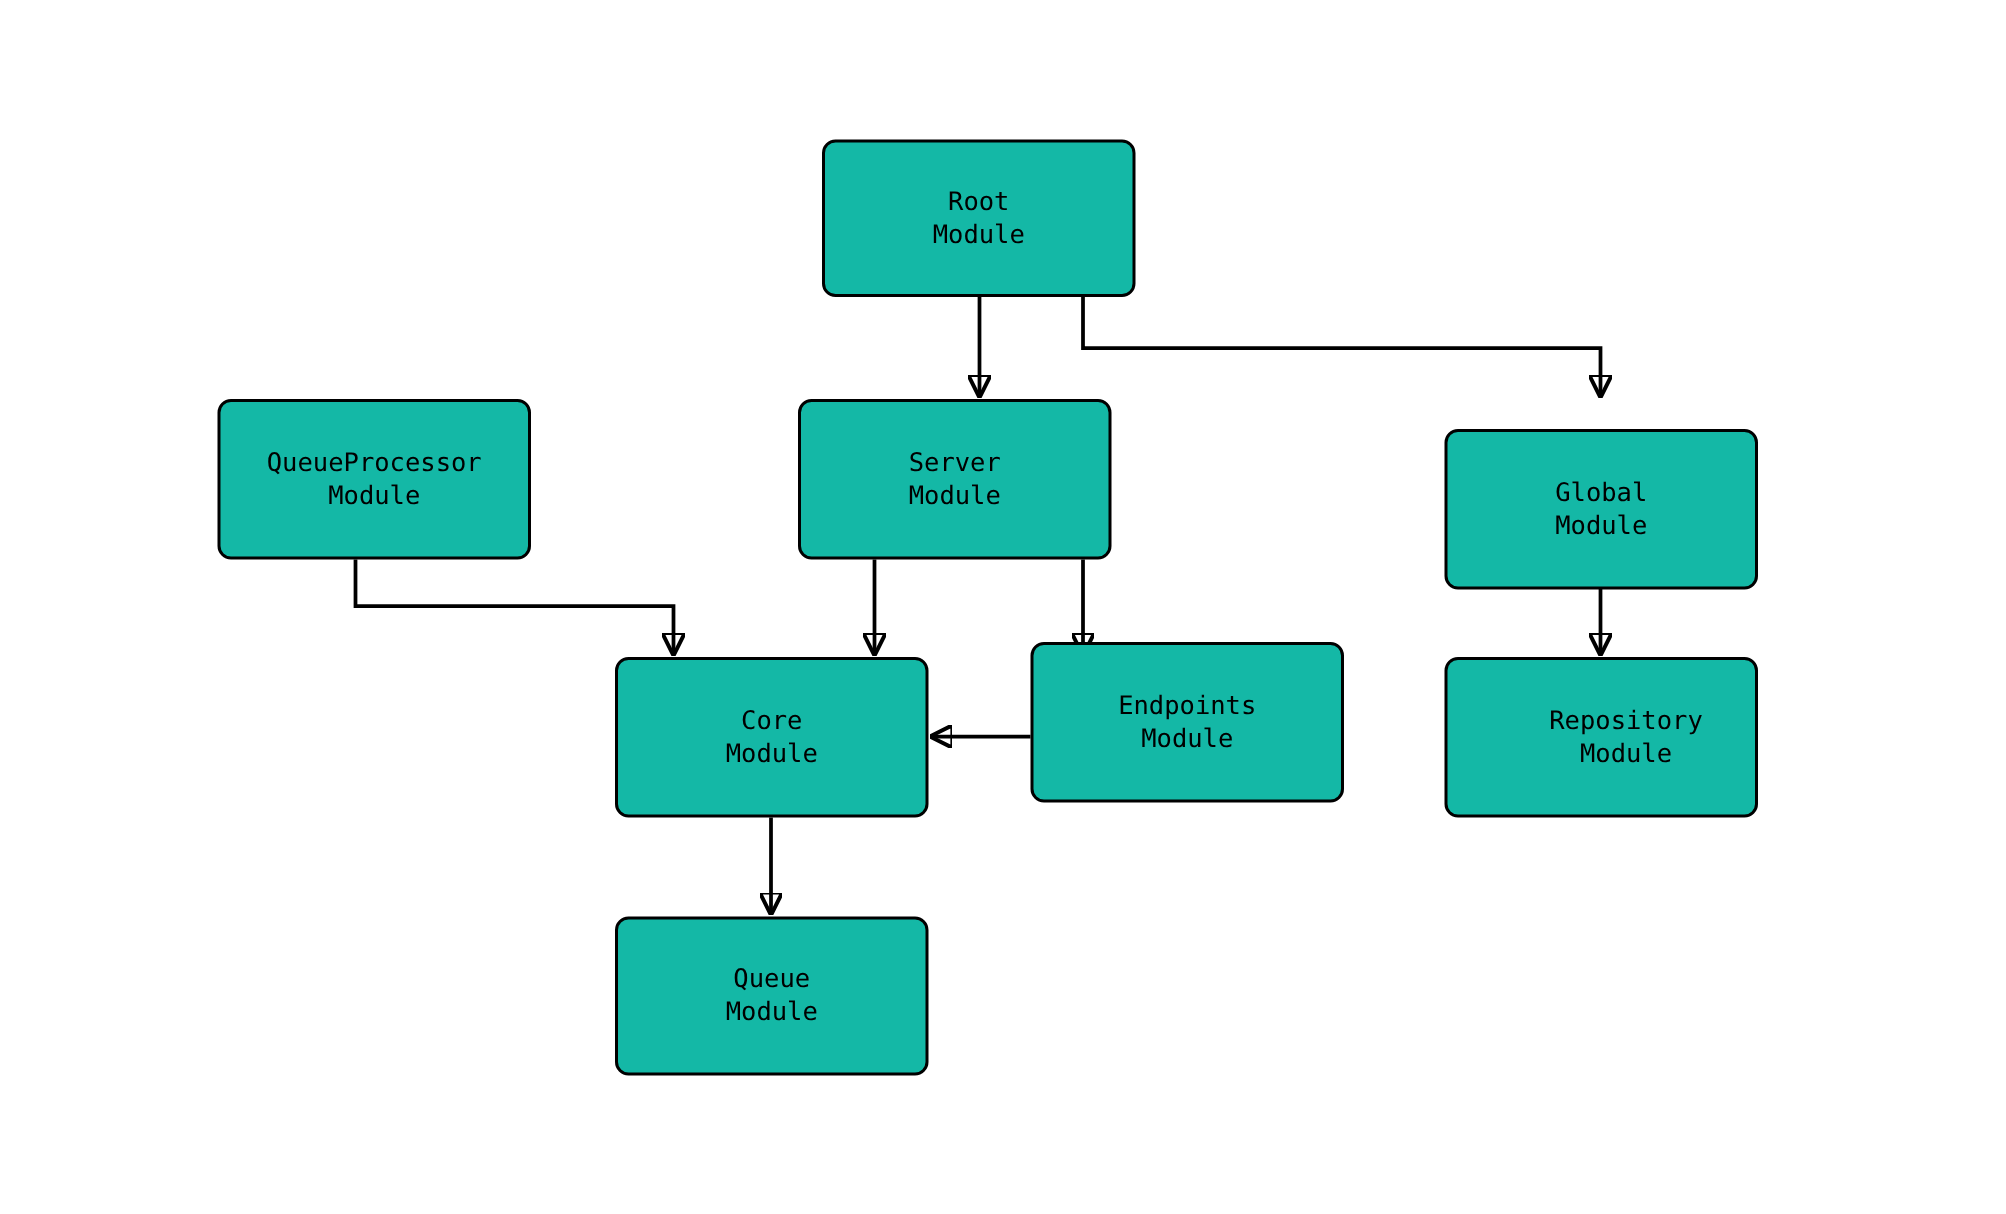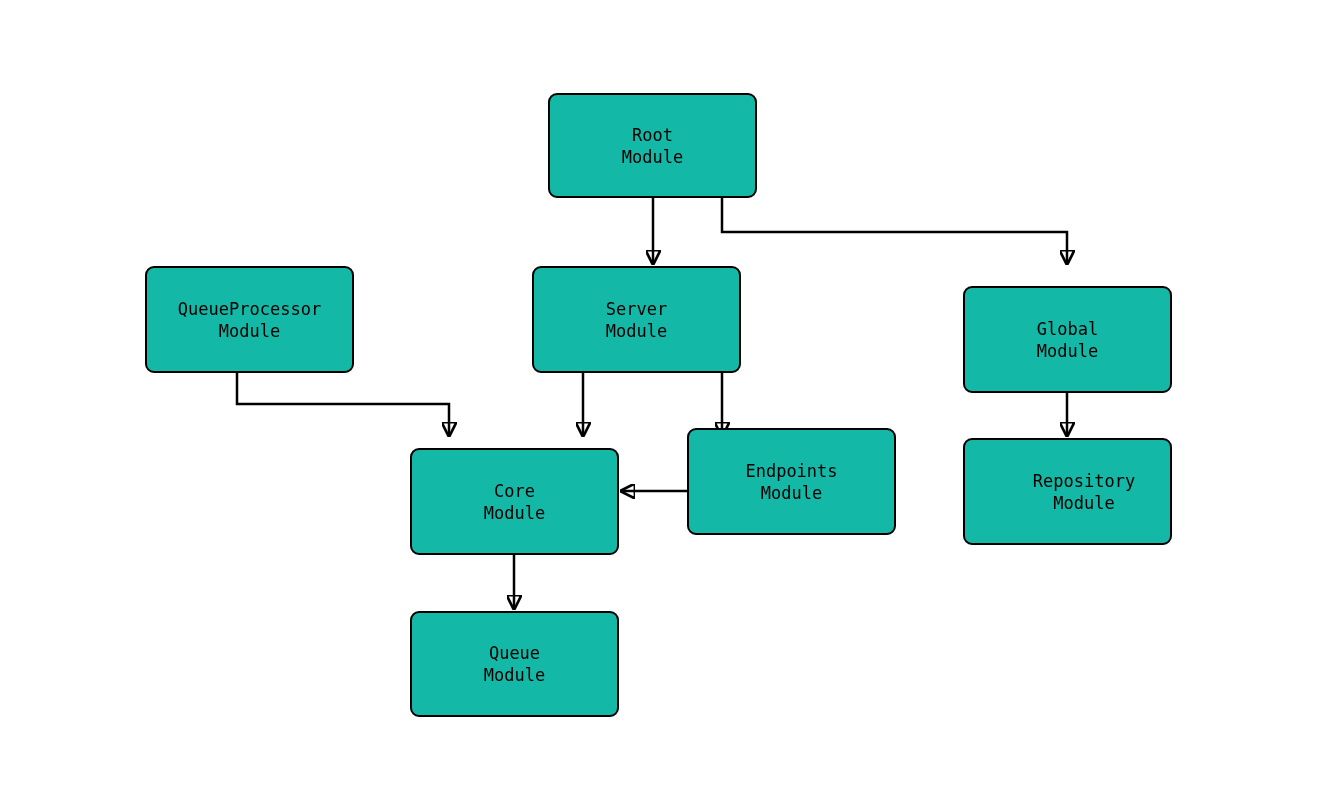--- a/index.html
+++ b/index.html
@@ -42,21 +42,21 @@
     text-align: center;
     font-size: 17px;
     font-weight: normal;
     color: #000000;
     line-height: 22px;
   }
   .node-root          { left: 548px; top: 93px;  height: 105px; }
   .node-queueprocessor{ left: 133px; top: 266px; margin-left: 12px; }
   .node-server        { left: 532px; top: 266px; }
   .node-global        { left: 963px; top: 272px; margin-top: 14px; }
-  .node-core          { left: 410px; top: 448px; }
+  .node-core          { left: 410px; top: 438px; }
   .node-endpoints     { left: 687px; top: 428px; }
   .node-repository    { left: 963px; top: 438px; padding-left: 33px; }
   .node-queue         { left: 410px; top: 611px; height: 106px; }
 </style>
 </head>
 <body>
 
 <div class="canvas">
 
   <svg class="edges-layer" viewBox="0 0 1337 809" xmlns="http://www.w3.org/2000/svg">

